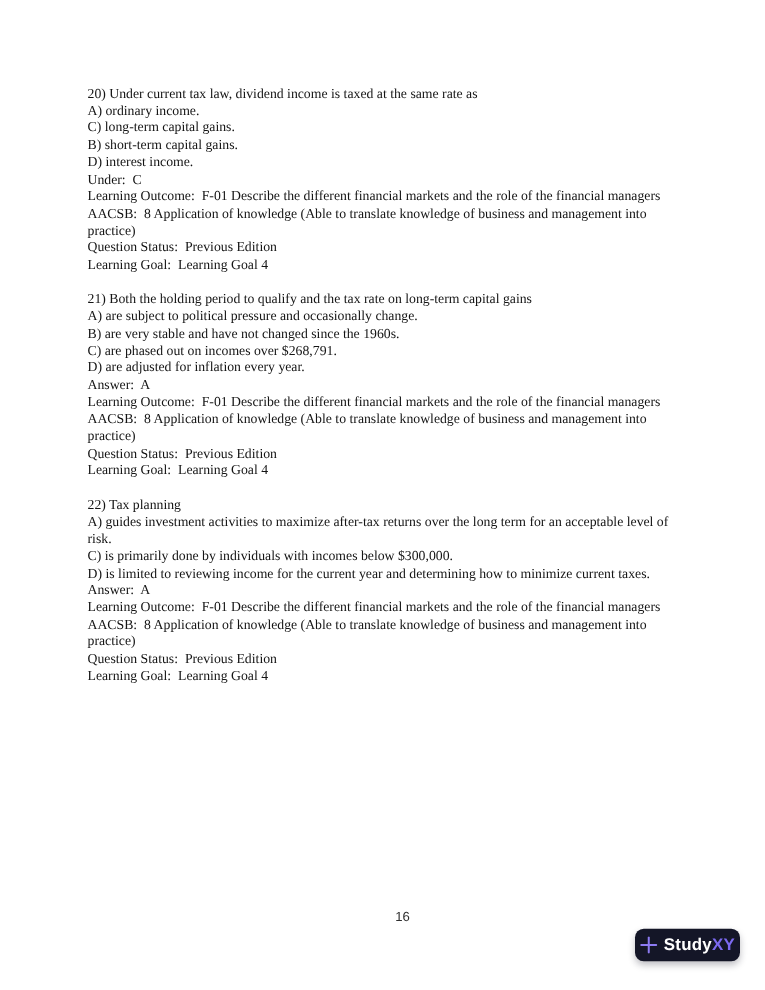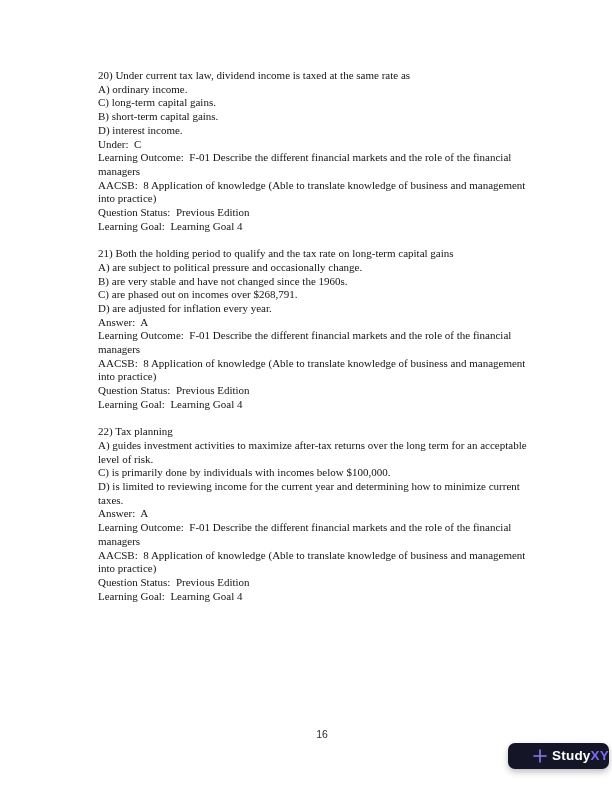--- a/index.html
+++ b/index.html
@@ -21,46 +21,44 @@
     width: 471px;
     font-size: 11px;
     line-height: 13.7px;
     color: #141414;
   }
   .question {
     margin: 0 0 13.7px 0;
   }
   .line {
     white-space: pre-wrap;
-    margin-left: 28px;
   }
   .page-number {
     position: absolute;
     top: 728px;
     left: 16px;
     width: 612px;
     text-align: center;
     font-family: "Liberation Sans", sans-serif;
     font-size: 10.5px;
     color: #2e2e2e;
   }
   .brand-badge {
     position: absolute;
     left: 508px;
     top: 743px;
     width: 84px;
     height: 26px;
     border-radius: 7px;
     display: flex;
     align-items: center;
-    justify-content: flex-end;
+    justify-content: center;
     gap: 5px;
     box-shadow: 0 3px 6px rgba(20, 22, 39, 0.28);
     cursor: pointer;
-    padding-left: 17px;
   }
   .plus-icon {
     display: flex;
     align-items: center;
   }
   .plus-icon svg { display: block; }
   .brand-text {
     font-family: "Liberation Sans", sans-serif;
     font-weight: 700;
     font-size: 13.5px;
@@ -95,21 +93,21 @@
     <div class="line">Answer:  A</div>
     <div class="line">Learning Outcome:  F-01 Describe the different financial markets and the role of the financial managers</div>
     <div class="line">AACSB:  8 Application of knowledge (Able to translate knowledge of business and management into practice)</div>
     <div class="line">Question Status:  Previous Edition</div>
     <div class="line">Learning Goal:  Learning Goal 4</div>
   </section>
 
   <section class="question">
     <div class="line">22) Tax planning</div>
     <div class="line">A) guides investment activities to maximize after-tax returns over the long term for an acceptable level of risk.</div>
-    <div class="line">C) is primarily done by individuals with incomes below $100,000.</div>
+    <div class="line">C) is primarily done by individuals with incomes below $300,000.</div>
     <div class="line">D) is limited to reviewing income for the current year and determining how to minimize current taxes.</div>
     <div class="line">Answer:  A</div>
     <div class="line">Learning Outcome:  F-01 Describe the different financial markets and the role of the financial managers</div>
     <div class="line">AACSB:  8 Application of knowledge (Able to translate knowledge of business and management into practice)</div>
     <div class="line">Question Status:  Previous Edition</div>
     <div class="line">Learning Goal:  Learning Goal 4</div>
   </section>
 
 </main>
 

